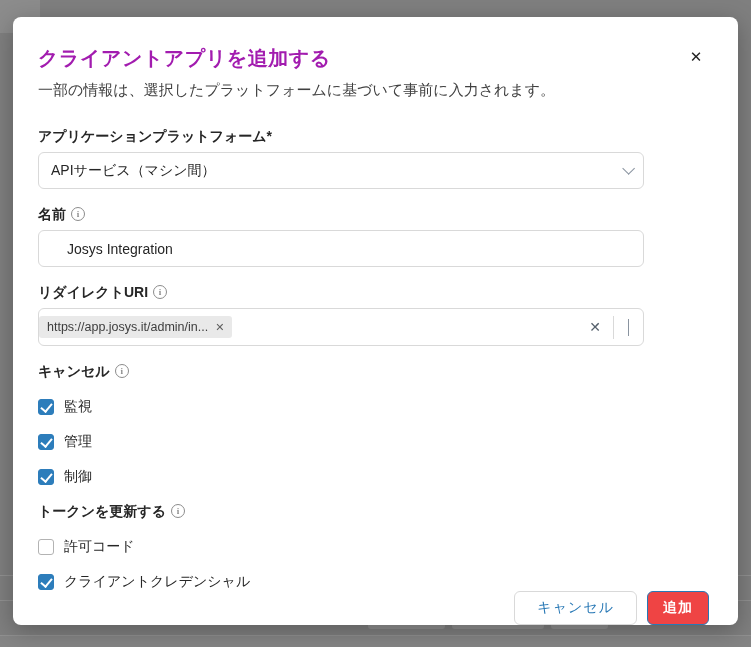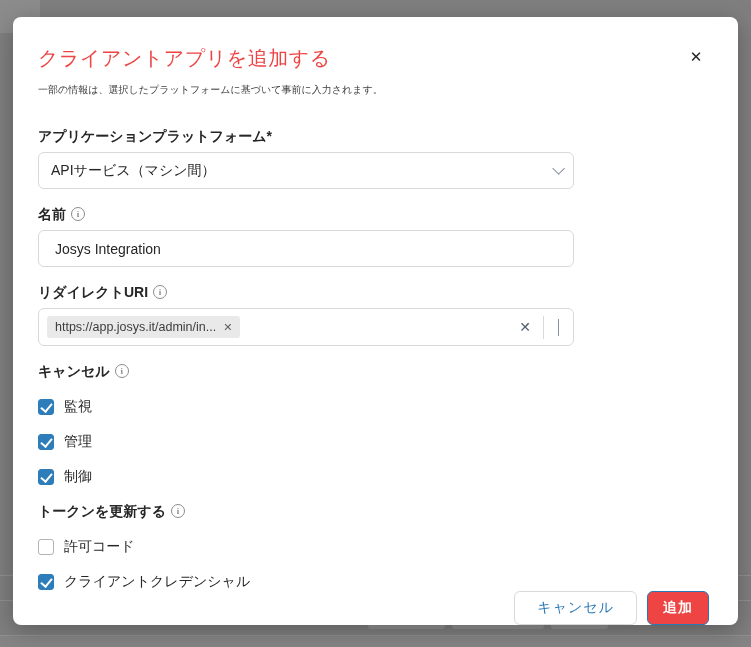--- a/index.html
+++ b/index.html
@@ -35,60 +35,60 @@
   }
   .modal-close {
     position: absolute; top: 28px; right: 30px;
     width: 24px; height: 24px;
     border: none; background: transparent;
     font-size: 15px; line-height: 24px; text-align: center;
     color: #1f1f1f; cursor: pointer;
     font-family: "Liberation Sans", "DejaVu Sans", sans-serif;
   }
   .modal-title {
-    font-size: 20px; font-weight: 400; color: #ef4444;
+    font-size: 20px; font-weight: 700; color: #a21caf;
     letter-spacing: 0.5px; line-height: 26px;
   }
   .modal-subtitle {
-    margin-top: 9px; font-size: 10px; color: #404040; line-height: 20px;
+    margin-top: 9px; font-size: 15px; color: #404040; line-height: 20px;
   }
 
   .field-group { margin-top: 15px; }
   .field-group.first { margin-top: 26px; }
   .field-label {
     display: flex; align-items: center; gap: 5px;
     font-size: 14px; color: #262626; line-height: 20px; font-weight: bold;
   }
   .info-icon {
     display: inline-flex; align-items: center; justify-content: center;
     width: 14px; height: 14px; border: 1px solid #8c8c8c; border-radius: 50%;
     font-size: 9px; color: #8c8c8c; font-style: normal;
     font-family: "Liberation Serif", serif;
   }
 
   .input-box {
-    margin-top: 6px; height: 37px; width: 536px;
+    margin-top: 6px; height: 37px; width: 606px;
     border: 1px solid #d9d9d9; border-radius: 6px;
     background: #fff;
     display: flex; align-items: center;
     padding: 0 12px;
     font-size: 14px; color: #262626;
   }
   input.input-box {
     font-family: "Liberation Sans", "DejaVu Sans", sans-serif;
-    outline: none; display: block; padding: 0 16px;
+    outline: none; display: block; padding: 0 28px;
   }
   .select-box { justify-content: space-between; cursor: pointer; }
   .chevron {
     width: 9px; height: 9px;
     border-right: 1.6px solid #8a94a0; border-bottom: 1.6px solid #8a94a0;
     transform: rotate(45deg) translateY(-3px);
   }
 
-  .multiselect { justify-content: flex-start; gap: 8px; padding: 0 10px 0 8px; }
+  .multiselect { justify-content: flex-start; gap: 8px; padding: 0 10px 0 0; }
   .chip {
     display: inline-flex; align-items: center; gap: 7px;
     background: #e9e9e9; border-radius: 3px;
     padding: 4px 8px; font-size: 12.5px; color: #3d3d3d;
     max-width: 260px; white-space: nowrap;
   }
   .chip-remove { font-size: 11px; color: #5f5f5f; cursor: pointer; line-height: 1; }
   .ms-right { margin-left: auto; display: flex; align-items: center; height: 100%; }
   .ms-clear {
     font-size: 14px; color: #55606c; cursor: pointer;

